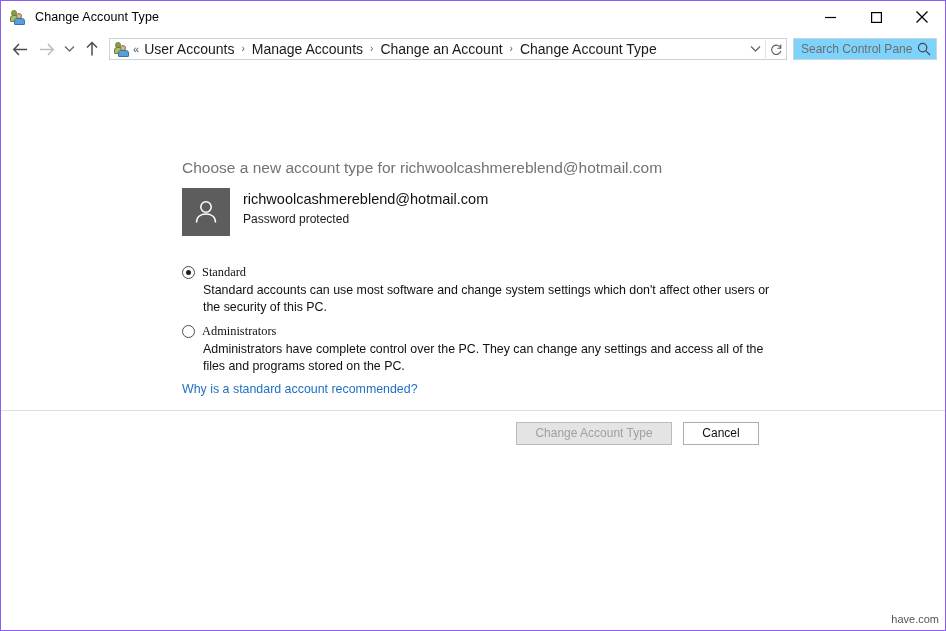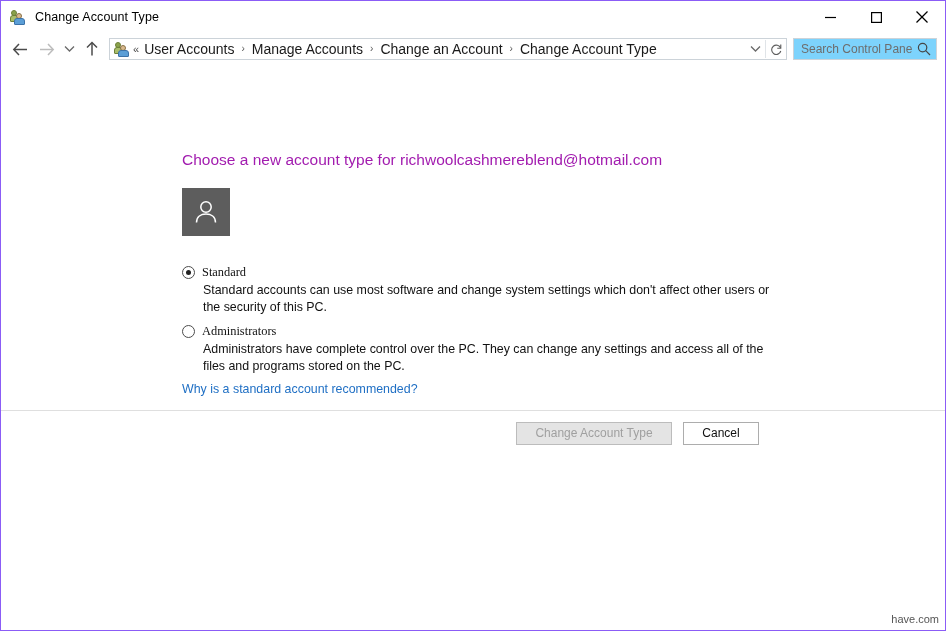--- a/index.html
+++ b/index.html
@@ -151,23 +151,23 @@
   
   #content {
     position: relative;
     background: #ffffff;
     height: 565px;
   }
 
   #page-title {
     position: absolute;
     left: 181px;
-    top: 86px;
+    top: 94px;
     font-size: 15.5px;
-    color: #a21caf;
+    color: #737373;
     white-space: nowrap;
   }
 
   #account-block {
     position: absolute;
     left: 181px;
     top: 123px;
     display: flex;
     align-items: flex-start;
   }
@@ -435,20 +435,24 @@
 
     <div id="page-title">Choose a new account type for richwoolcashmereblend@hotmail.com</div>
 
     <div id="account-block">
       <div id="avatar">
         <svg width="30" height="30" viewBox="0 0 30 30">
           <circle cx="15" cy="10" r="5.2" fill="none" stroke="#ffffff" stroke-width="1.5"></circle>
           <path d="M5.5 25.5 C5.5 19.5 10 17 15 17 C20 17 24.5 19.5 24.5 25.5" fill="none" stroke="#ffffff" stroke-width="1.5"></path>
         </svg>
       </div>
+      <div id="account-text">
+        <div id="account-name">richwoolcashmereblend@hotmail.com</div>
+        <div id="account-status">Password protected</div>
+      </div>
     </div>
 
     <div id="options">
 
       <div class="option">
         <div class="option-head">
           <span class="radio checked"></span>
           <span class="option-label">Standard</span>
         </div>
         <div class="option-desc">Standard accounts can use most software and change system settings which don't affect other users or the security of this PC.</div>

